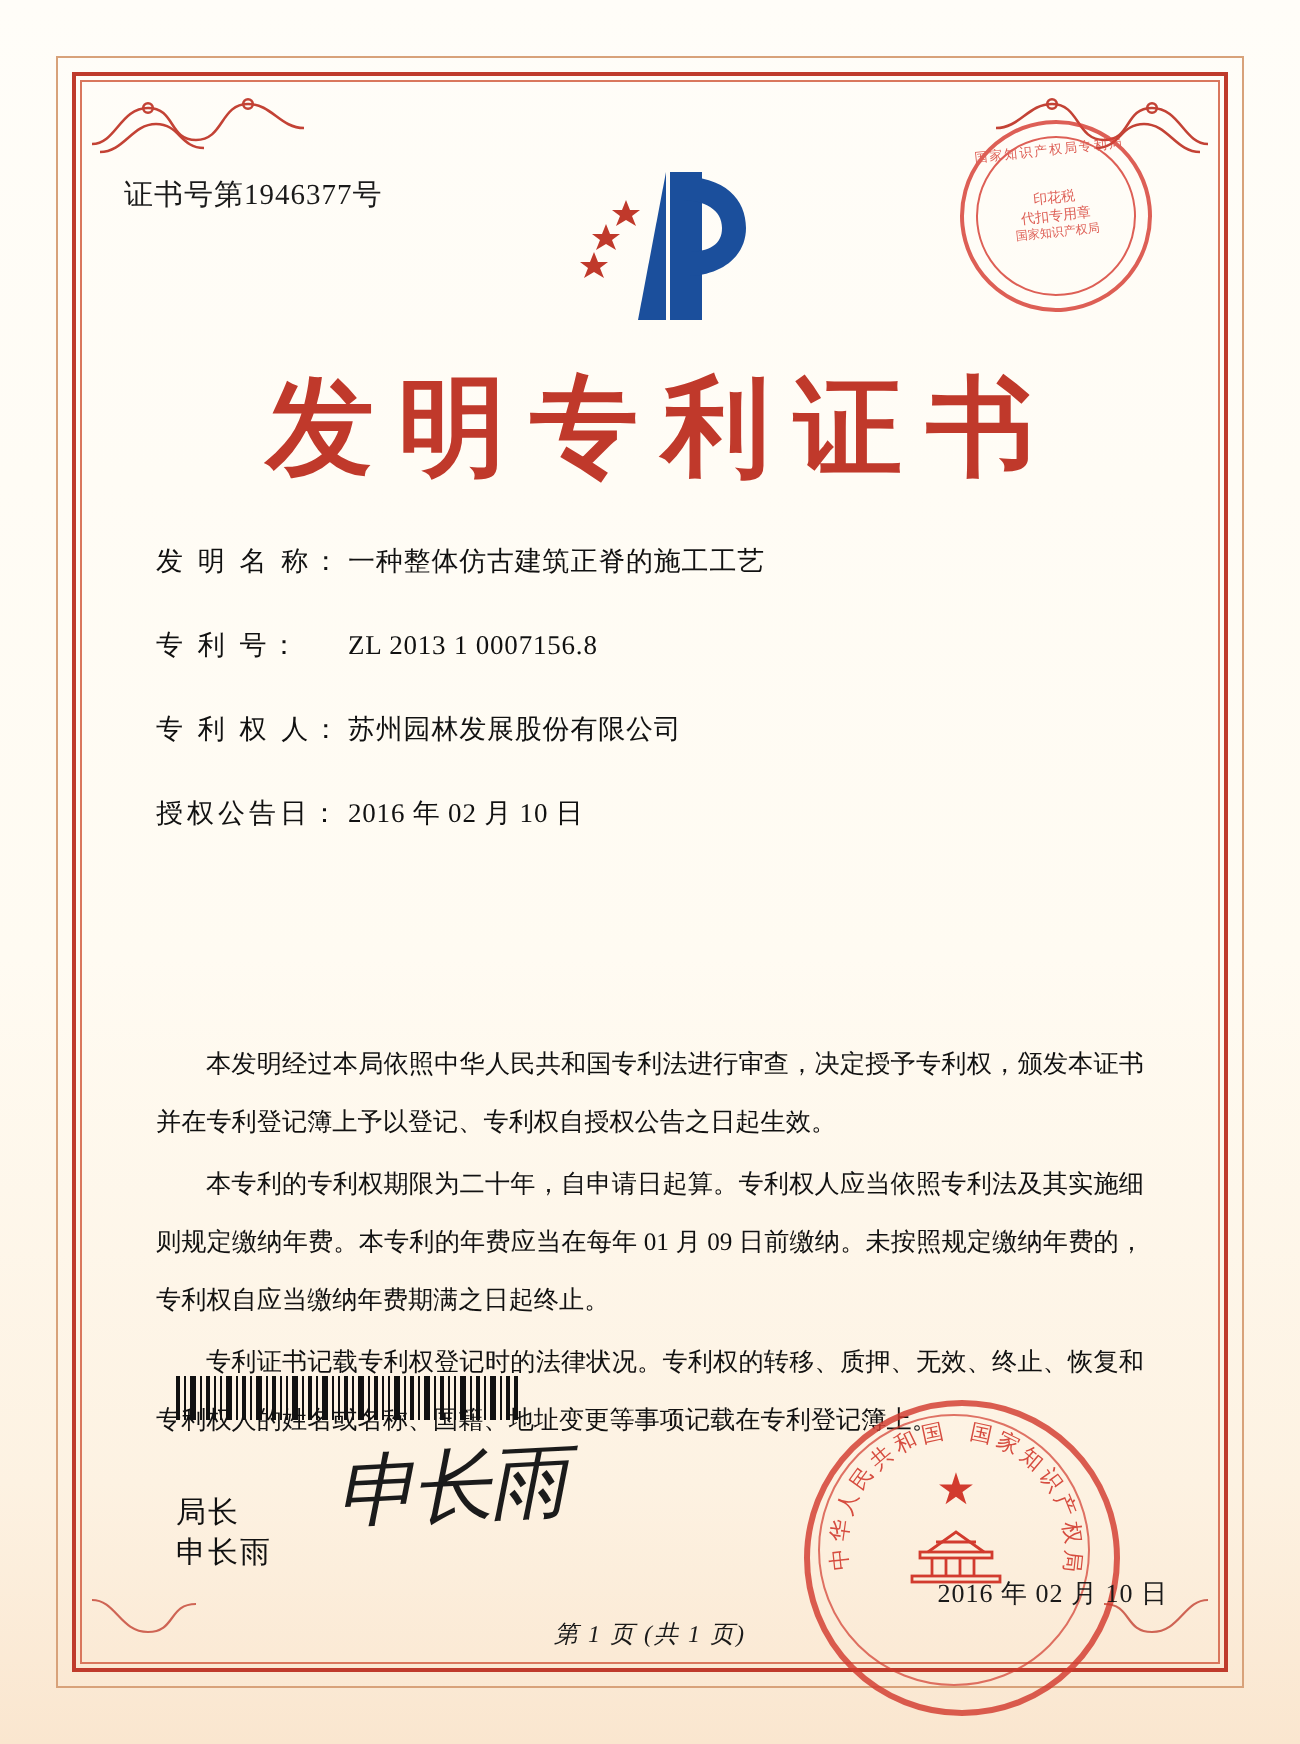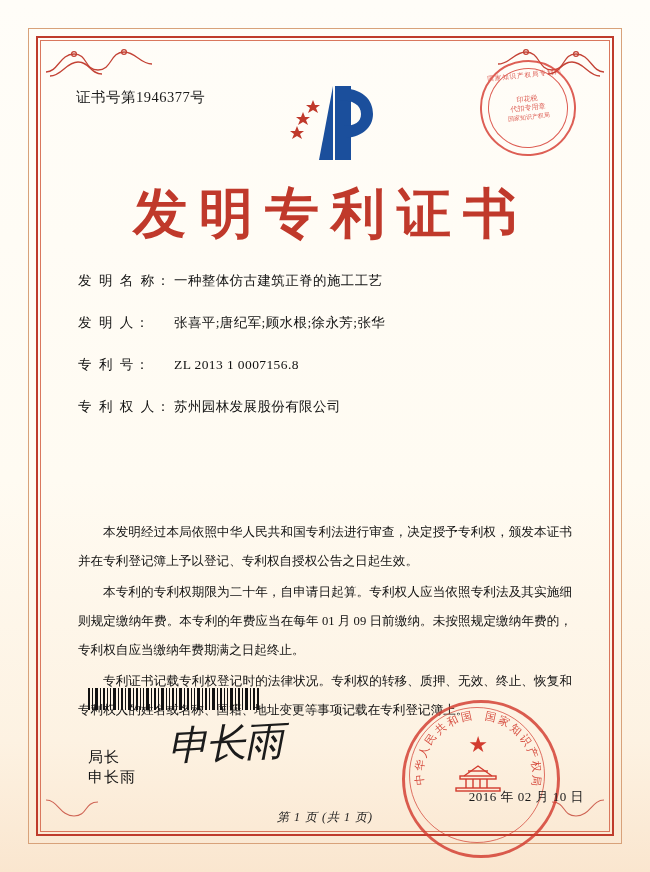--- a/index.html
+++ b/index.html
@@ -52,21 +52,21 @@
     opacity: .95;
   }
   .corner svg { display: block; }
   .corner.tl { left: 44px; top: 42px; }
   .corner.tr { right: 44px; top: 42px; transform: scaleX(-1); }
   .corner.bl { left: 44px; bottom: 42px; transform: scaleY(-1); }
   .corner.br { right: 44px; bottom: 42px; transform: scale(-1,-1); }
 
   .cert-no {
     position: absolute;
-    left: 76px;
+    left: 62px;
     top: 88px;
     font-size: 14.5px;
     color: #1a1a1a;
     letter-spacing: .5px;
   }
 
   
   .logo {
     position: absolute;
     left: 289px;
@@ -346,27 +346,27 @@
     </div>
   </div>
 
   <div class="doc-title">发明专利证书</div>
 
   <div class="fields">
     <div class="field-row">
       <span class="field-label">发 明 名 称：</span><span class="field-value">一种整体仿古建筑正脊的施工工艺</span>
     </div>
     <div class="field-row">
-      <span class="field-label">发 明 人：</span><span class="field-value">张喜平;唐纪军;顾水根;徐永芳;张华</span>
-    </div>
-    <div class="field-row">
       <span class="field-label">专 利 号：</span><span class="field-value">ZL 2013 1 0007156.8</span>
     </div>
     <div class="field-row">
       <span class="field-label">专 利 权 人：</span><span class="field-value">苏州园林发展股份有限公司</span>
+    </div>
+    <div class="field-row">
+      <span class="field-label">授权公告日：</span><span class="field-value">2016 年 02 月 10 日</span>
     </div>
   </div>
 
   <div class="body-text">
     <p>本发明经过本局依照中华人民共和国专利法进行审查，决定授予专利权，颁发本证书并在专利登记簿上予以登记、专利权自授权公告之日起生效。</p>
     <p>本专利的专利权期限为二十年，自申请日起算。专利权人应当依照专利法及其实施细则规定缴纳年费。本专利的年费应当在每年 01 月 09 日前缴纳。未按照规定缴纳年费的，专利权自应当缴纳年费期满之日起终止。</p>
     <p>专利证书记载专利权登记时的法律状况。专利权的转移、质押、无效、终止、恢复和专利权人的姓名或名称、国籍、地址变更等事项记载在专利登记簿上。</p>
   </div>
 
   <div class="barcode">

